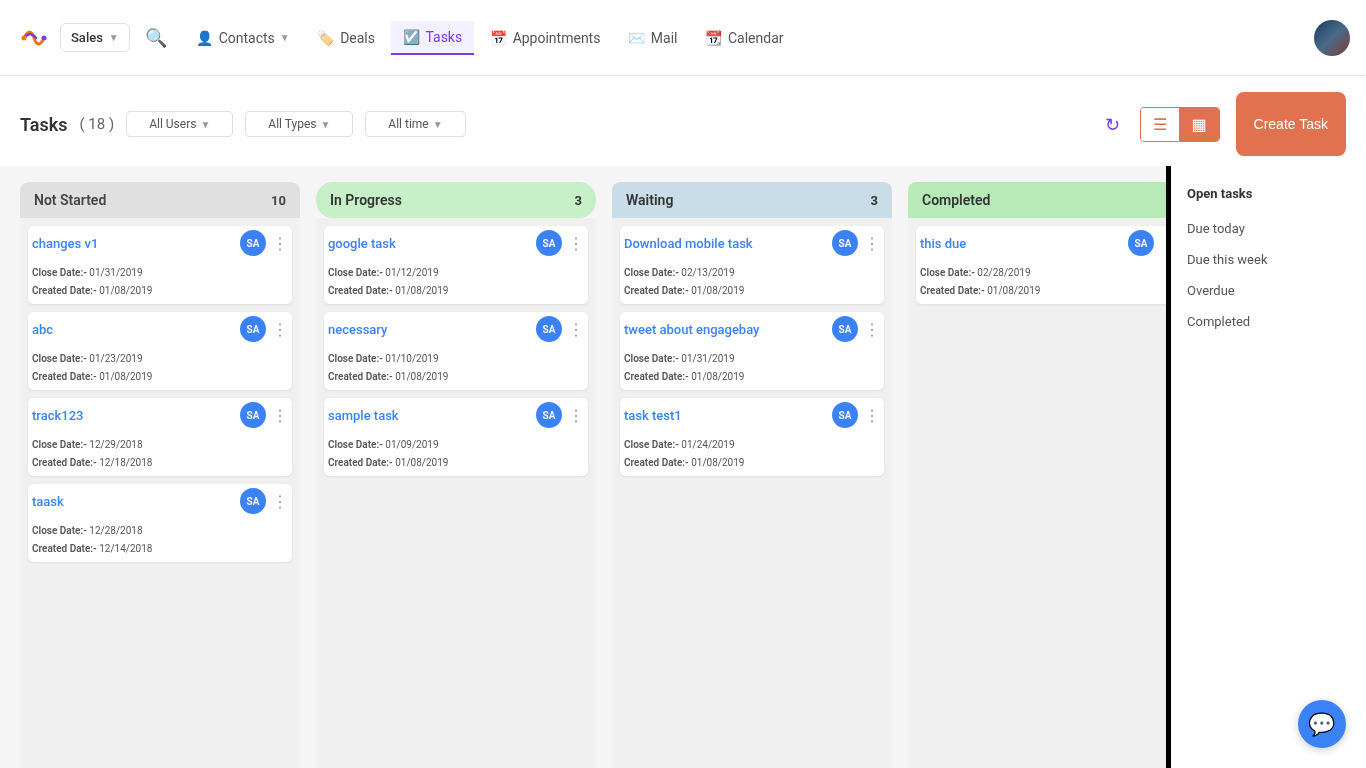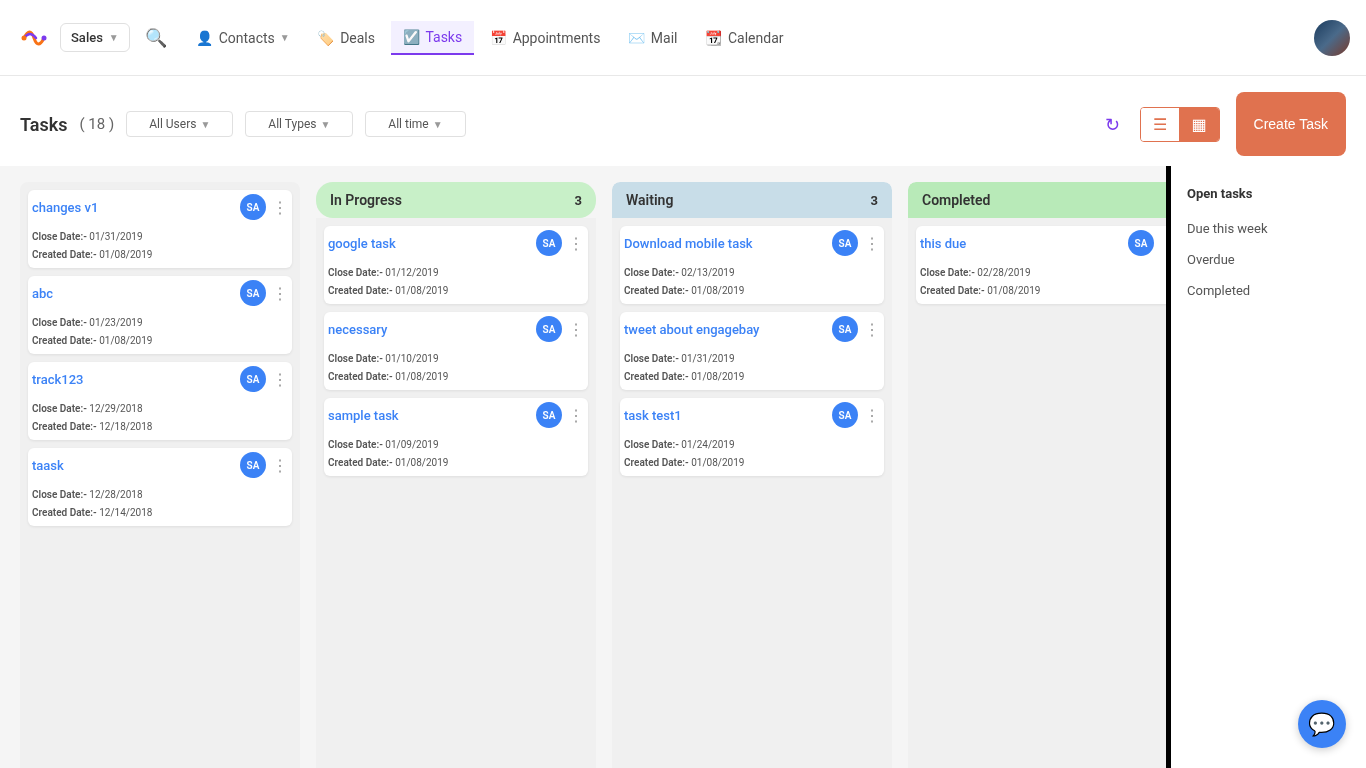--- a/index.html
+++ b/index.html
@@ -222,20 +222,24 @@
   </div>
 
   <button class="create-btn">Create Task</button>
 </div>
 
 <div class="main-content">
 
   <div class="kanban-board" id="kanban-board">
 
   <div class="kanban-col">
+        <div class="col-header gray">
+    <span>Not Started</span>
+    <span class="col-count">10</span>
+  </div>
         <div class="col-body">
           <div class="task-card">
       <div class="card-header">
         <span class="card-title">changes v1</span>
         <div class="card-right">
           <div class="card-avatar">SA</div>
           <span class="card-menu">⋮</span>
         </div>
       </div>
       <div class="card-meta">
@@ -397,20 +401,21 @@
         <div><span>Created Date:-</span> 01/08/2019</div>
       </div>
     </div>
         </div>
       </div>
     </div>
 
   <div class="right-sidebar">
     <div class="sidebar-section-title">Open tasks</div>
     <div id="sidebar-filters">
+        <div class="sidebar-filter-item">Due today</div>
         <div class="sidebar-filter-item">Due this week</div>
         <div class="sidebar-filter-item">Overdue</div>
         <div class="sidebar-filter-item">Completed</div>
       </div>
   </div>
 </div>
 
 <div class="chat-btn">💬</div>
 
 </body></html>

